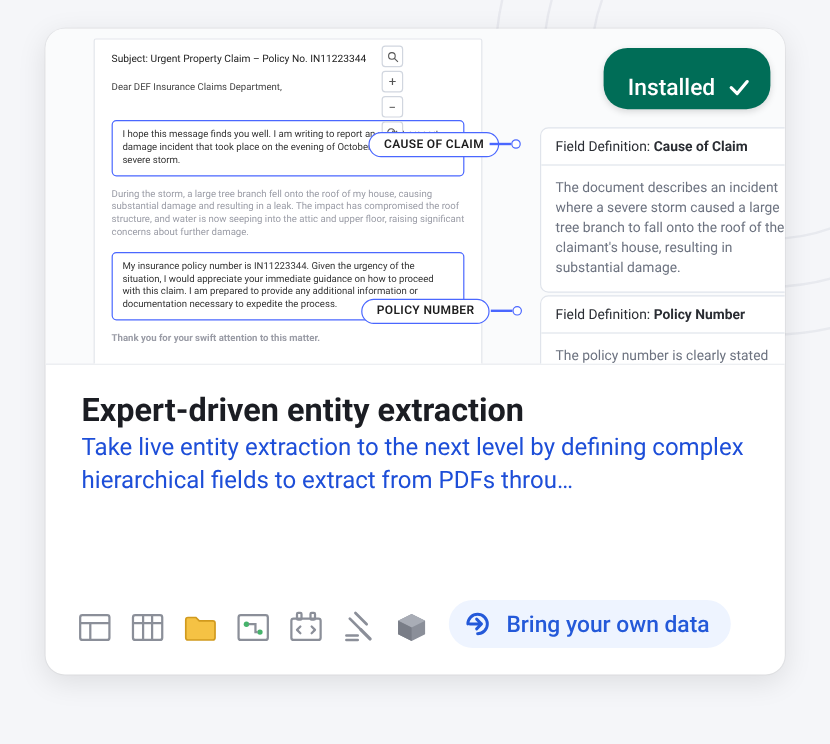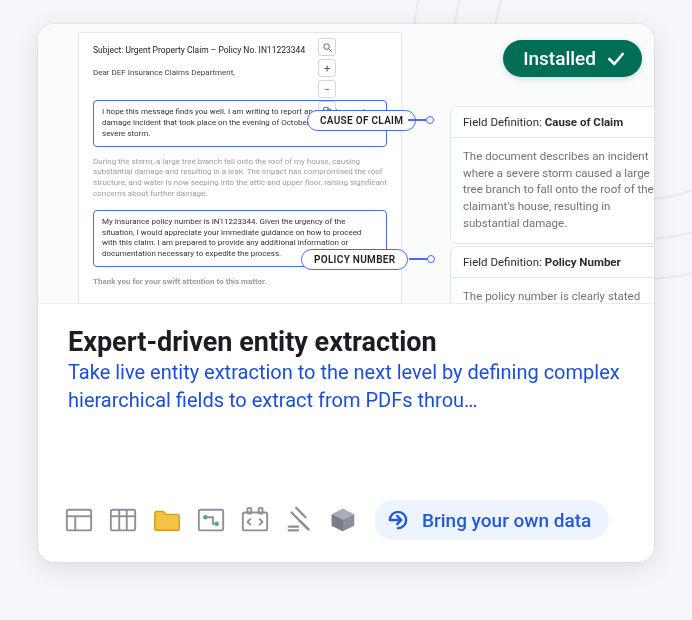--- a/index.html
+++ b/index.html
@@ -139,21 +139,21 @@
     line-height:1.45;
   }
 
   
   .badge {
     position:absolute;
     right:12px; top:16px;
     background:#006d57;
     color:#fff;
     border-radius:20px;
-    padding:7px 16px 7px 20px;
+    padding:21px 16px 7px 20px;
     display:flex; align-items:center;
     gap:10px;
     font-size:19px;
     font-weight:500;
     box-shadow:0 2px 6px rgba(0,0,0,0.15);
   }
   .badge svg { width:20px; height:20px; }
 
   
   .meta {
@@ -171,21 +171,21 @@
     line-height:1.42;
     margin:0;
     max-height:2.9em;
     overflow:hidden;
   }
 
   
   .iconrow {
     position:absolute;
     left:24px; bottom:22px;
-    display:flex; align-items:center;
+    display:flex; align-items:flex-end;
     gap:10px;
   }
   .irow-icon {
     width:34px; height:34px;
     display:flex; align-items:center; justify-content:center;
   }
   .irow-icon svg { width:30px; height:30px; }
 
   .byod {
     display:flex; align-items:center;

